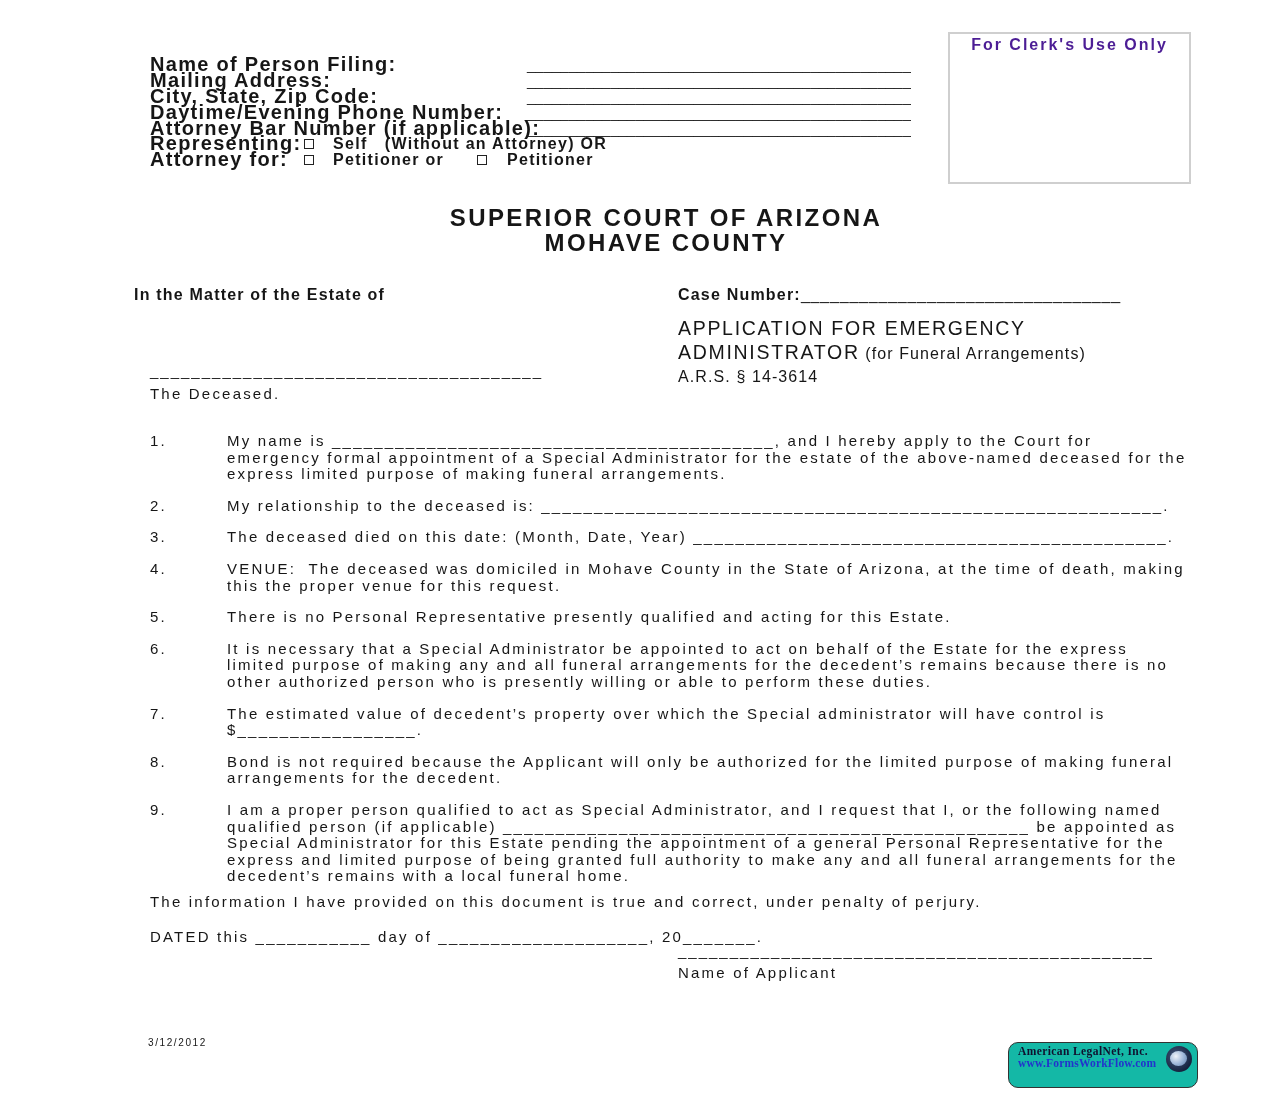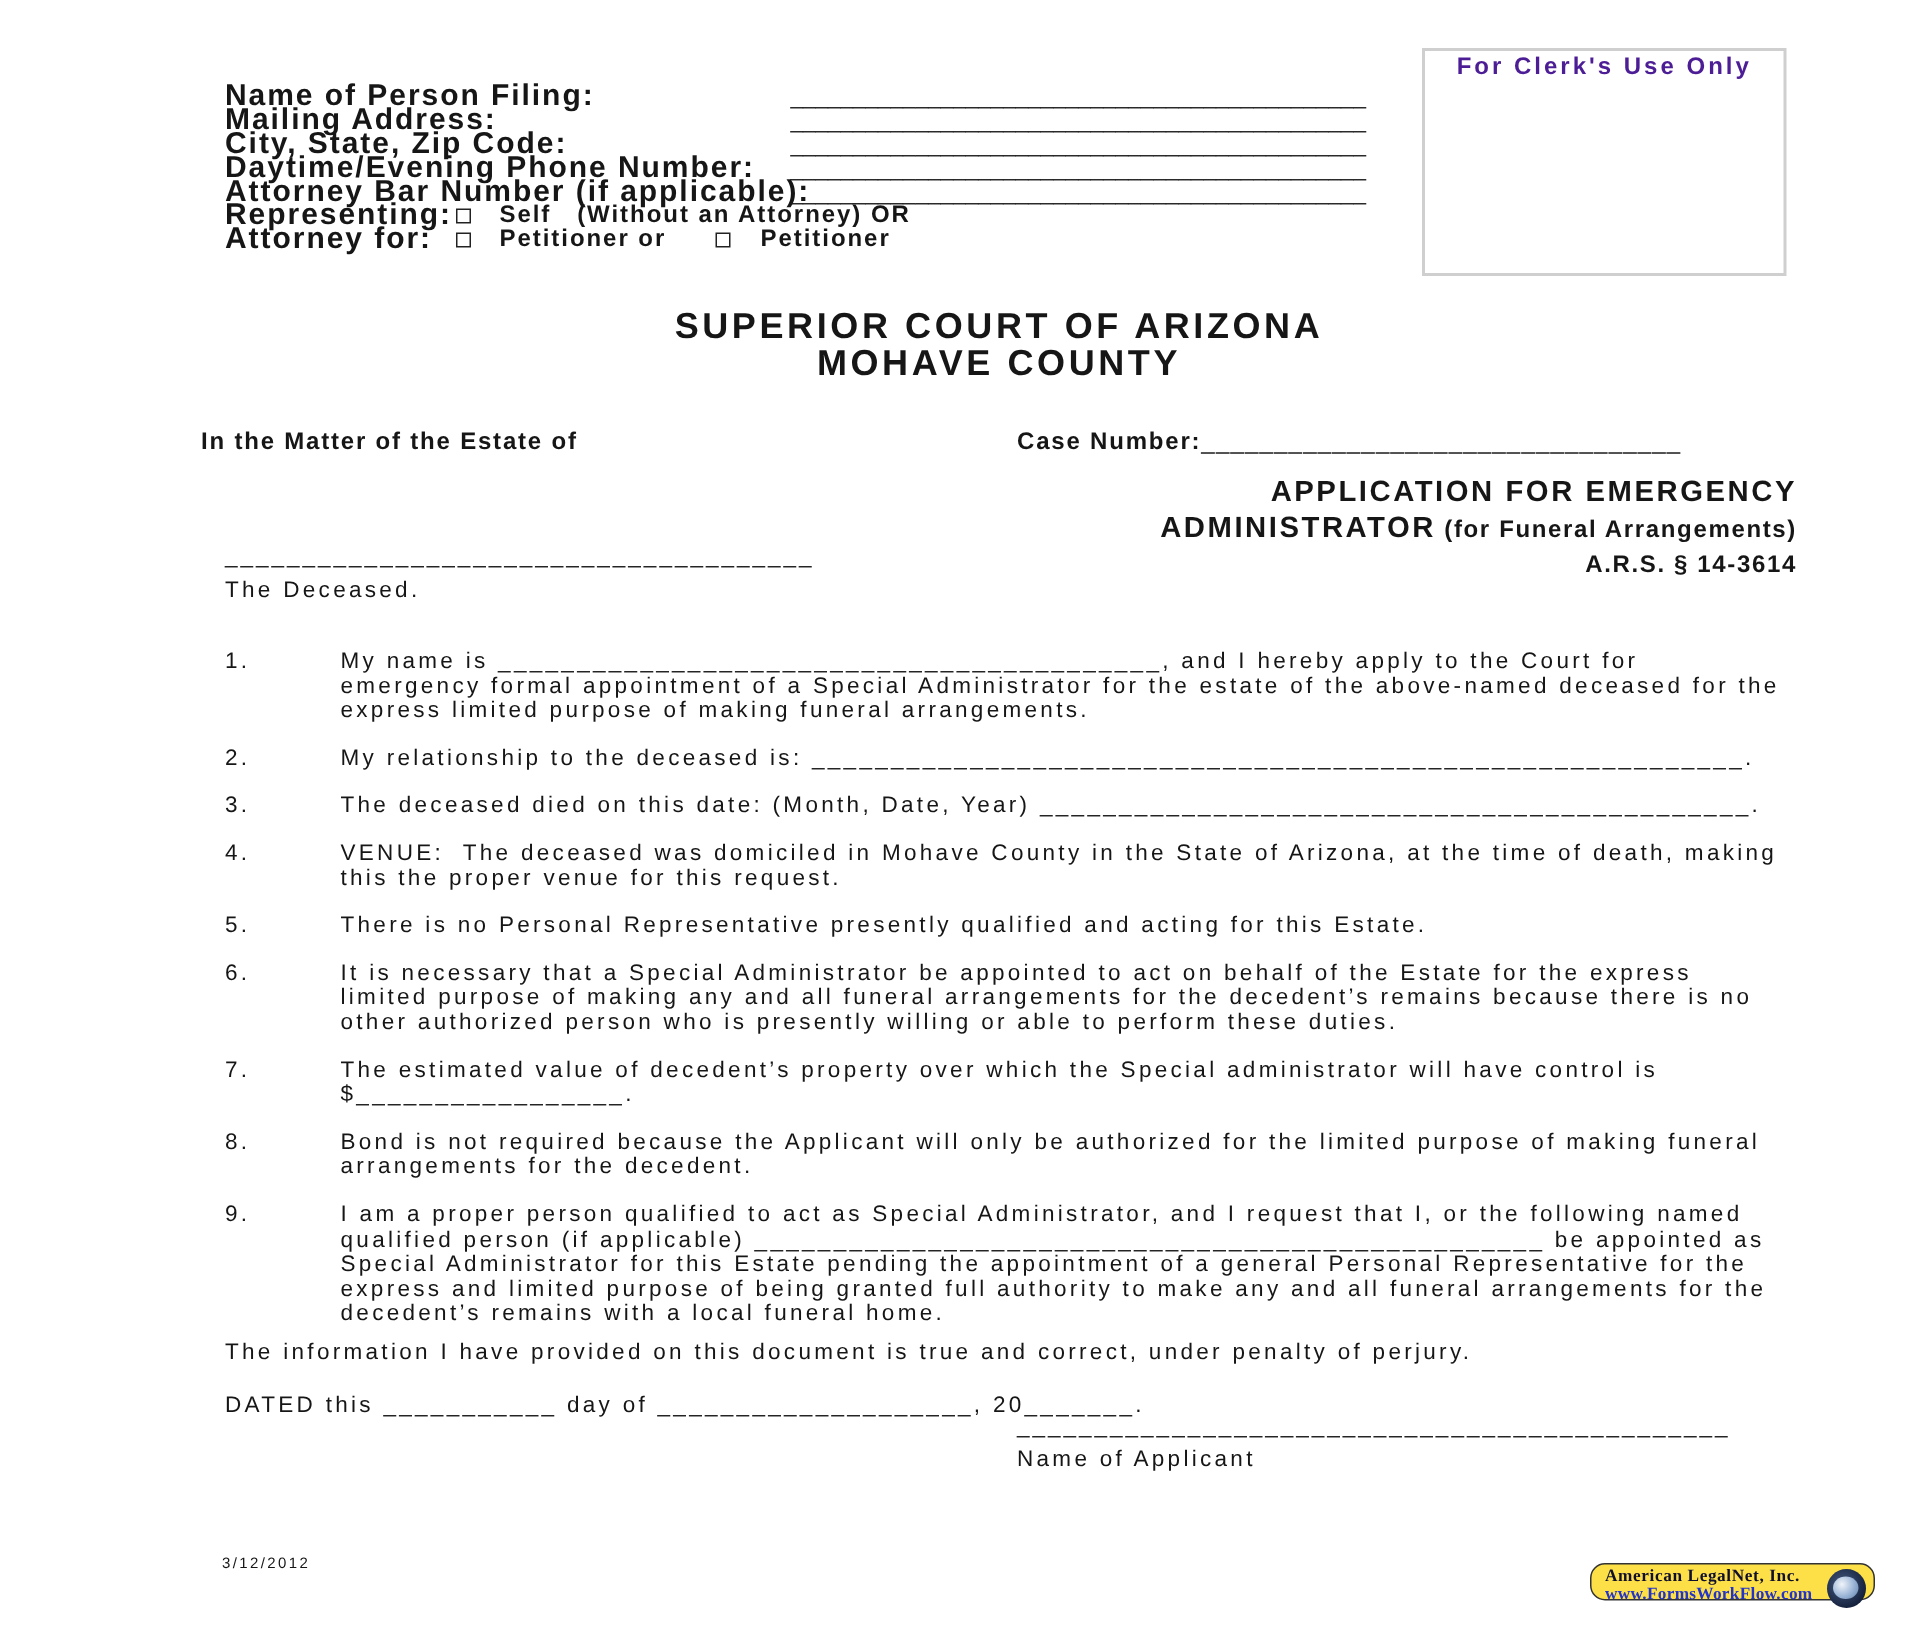--- a/index.html
+++ b/index.html
@@ -46,21 +46,21 @@
     position:absolute; left:134px; top:286px; font-size:16px; font-weight:bold;
     letter-spacing:1.2px;
   }
   .case-row {
     position:absolute; left:678px; top:286px; font-size:16px; font-weight:bold;
     letter-spacing:1.2px; white-space:pre;
   }
   .case-line { font-weight:normal; letter-spacing:0.8px; }
   .app-title {
     position:absolute; left:678px; top:317px; width:520px;
-    font-size:19.5px; font-weight:bold; letter-spacing:1.7px; line-height:23.5px;text-align:right;
+    font-size:19.5px; font-weight:normal; letter-spacing:1.7px; line-height:23.5px;
   }
   .app-title .small { font-size:16px; letter-spacing:1.1px; }
   .statute { font-size:16px; letter-spacing:1.1px; }
   .deceased-line {
     position:absolute; left:150px; top:363px; font-size:15px; letter-spacing:2px;
     line-height:16.6px; white-space:pre;
   }
   .deceased-label {
     position:absolute; left:150px; top:386px; font-size:15px; letter-spacing:2.2px;
   }
@@ -72,22 +72,22 @@
   .item-text { flex:1; white-space:pre-wrap; }
   .perjury { position:absolute; left:150px; top:894px; width:1040px; }
   .dated { position:absolute; left:150px; top:929px; white-space:pre; }
   .signature { position:absolute; left:678px; top:943px; }
   .sig-line { white-space:pre; letter-spacing:2px; }
   .sig-label { margin-top:5px; }
   
   .footer-date { position:absolute; left:148px; top:1037px; font-size:10px; letter-spacing:1.6px; }
   .footer-page { position:absolute; left:0; right:28px; top:1035px; text-align:center; font-size:15.5px; letter-spacing:1.8px; }
   .logo-box {
-    position:absolute; left:1060px; top:1042px; width:190px; height:25px;
-    border:1.5px solid #333; border-radius:10px; background:#fde047;
+    position:absolute; left:1008px; top:1042px; width:190px; height:46px;
+    border:1.5px solid #333; border-radius:10px; background:#14b8a6;
     padding:2px 0 0 9px;
   }
   .logo-line1 {
     font-family:"Liberation Serif", serif; font-weight:bold; font-size:11.5px;
     color:#10102e; letter-spacing:0.4px;
   }
   .logo-line2 {
     font-family:"Liberation Serif", serif; font-weight:bold; font-size:11.5px;
     color:#2233cc; letter-spacing:0.2px;
   }

